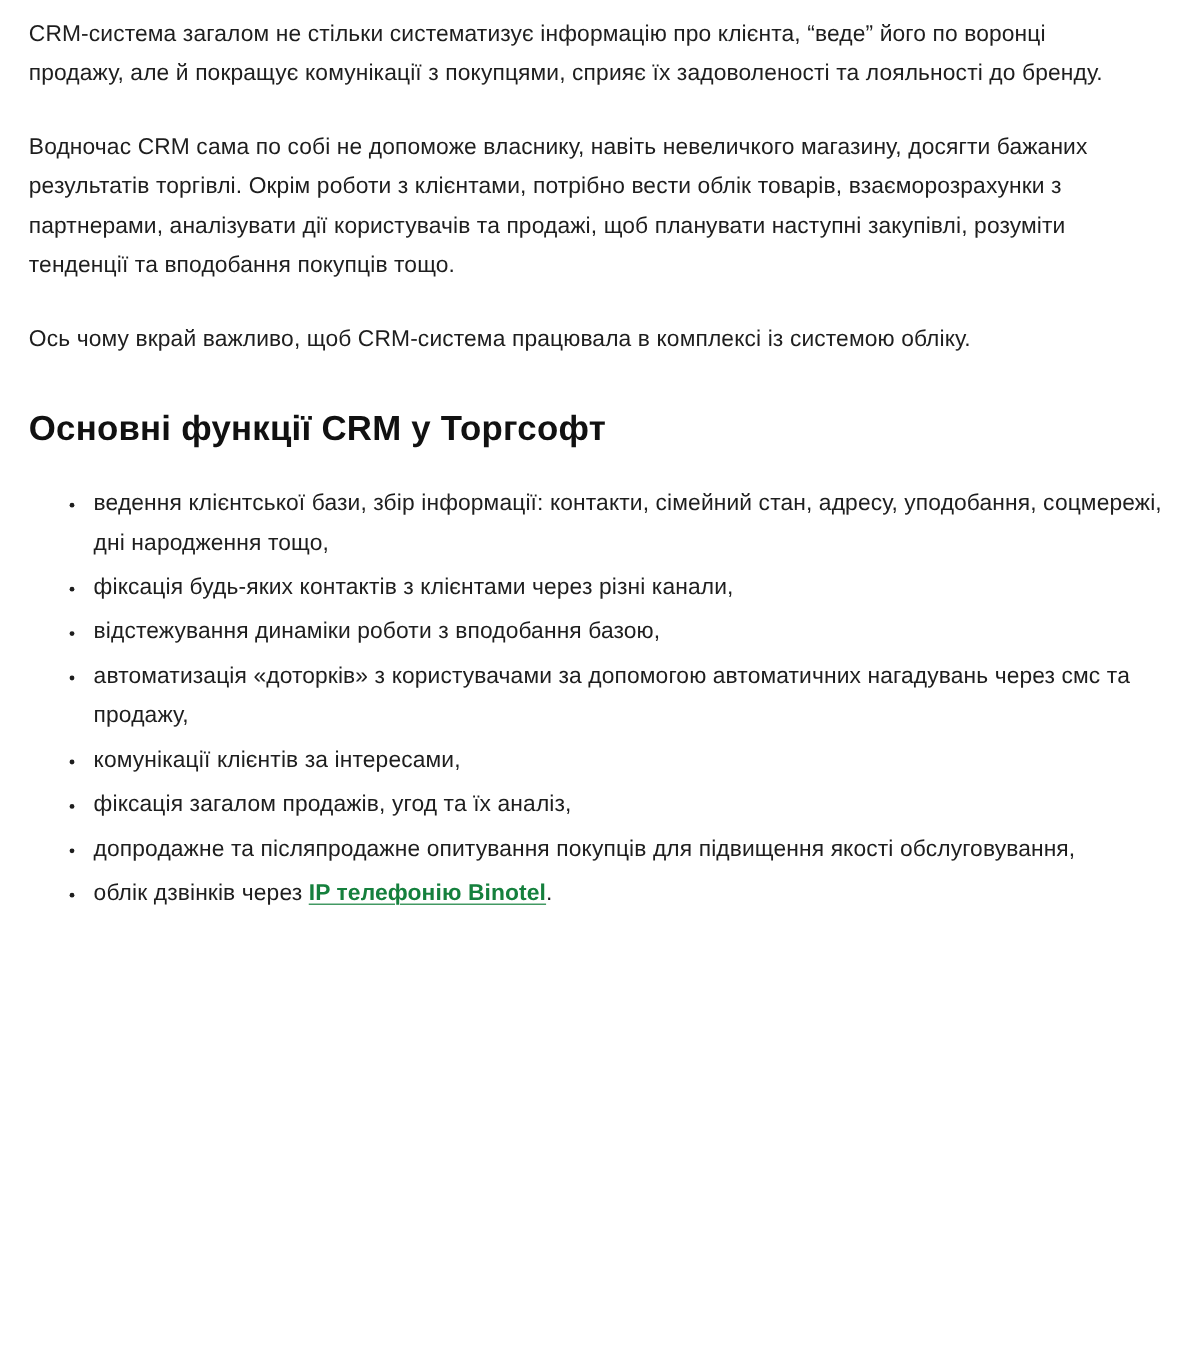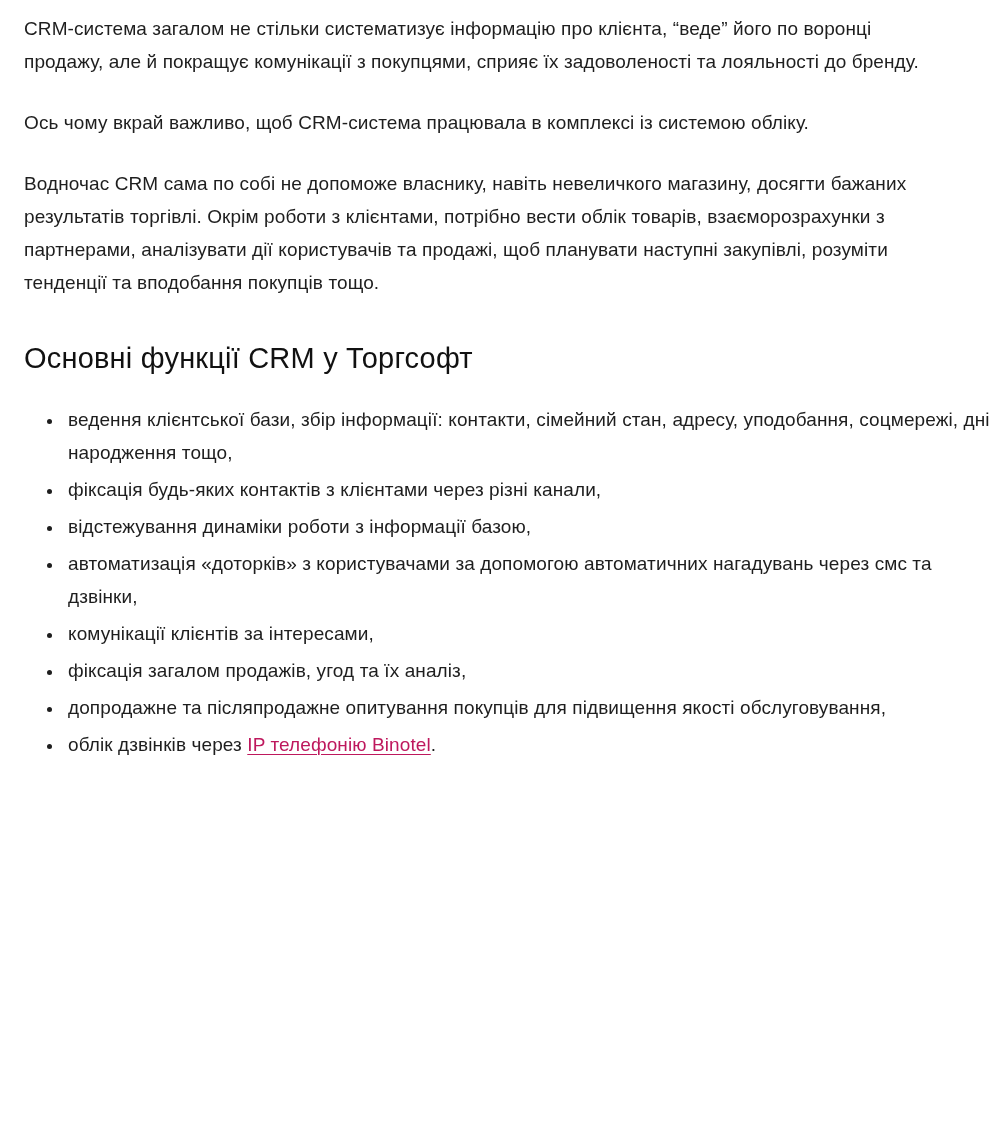--- a/index.html
+++ b/index.html
@@ -17,65 +17,66 @@
   .article p {
     font-size: 19px;
     line-height: 33px;
     letter-spacing: 0.1px;
     margin: 0 0 28px 0;
     max-width: 932px;
   }
   .article h2 {
     font-size: 29px;
     line-height: 37px;
-    font-weight: 400;
+    font-weight: 700;
     letter-spacing: 0.2px;
     color: #111111;
     margin: 41px 0 26px 0;
   }
   .article ul {
     margin: 0;
     padding: 0 0 0 37px;
     max-width: 932px;
     list-style: disc outside;
   }
   .article li {
     font-size: 19px;
     line-height: 33px;
     letter-spacing: 0.1px;
     padding-left: 5px;
-    margin: 0 0 4px 2px;
+    margin: 0 0 4px 12px;
   }
   .article li::marker {
     font-size: 16px;
   }
   .article a {
-    color: #be185d;
+    color: #15803d;
     text-decoration: underline;
     text-decoration-thickness: 1px;
     text-underline-offset: 3px;
+    font-weight: bold;
   }
 </style>
 </head>
 <body>
 
 <div class="article">
 
   <p>CRM-система загалом не стільки систематизує інформацію про клієнта, “веде” його по воронці продажу, але й покращує комунікації з покупцями, сприяє їх задоволеності та лояльності до бренду.</p>
+  <p>Водночас CRM сама по собі не допоможе власнику, навіть невеличкого магазину, досягти бажаних результатів торгівлі. Окрім роботи з клієнтами, потрібно вести облік товарів, взаєморозрахунки з партнерами, аналізувати дії користувачів та продажі, щоб планувати наступні закупівлі, розуміти тенденції та вподобання покупців тощо.</p>
   <p>Ось чому вкрай важливо, щоб CRM-система працювала в комплексі із системою обліку.</p>
-  <p>Водночас CRM сама по собі не допоможе власнику, навіть невеличкого магазину, досягти бажаних результатів торгівлі. Окрім роботи з клієнтами, потрібно вести облік товарів, взаєморозрахунки з партнерами, аналізувати дії користувачів та продажі, щоб планувати наступні закупівлі, розуміти тенденції та вподобання покупців тощо.</p>
 
   <h2>Основні функції CRM у Торгсофт</h2>
 
 
   <ul>
     <li>ведення клієнтської бази, збір інформації: контакти, сімейний стан, адресу, уподобання, соцмережі, дні народження тощо,</li>
     <li>фіксація будь-яких контактів з клієнтами через різні канали,</li>
-    <li>відстежування динаміки роботи з інформації базою,</li>
-    <li>автоматизація «доторків» з користувачами за допомогою автоматичних нагадувань через смс та дзвінки,</li>
+    <li>відстежування динаміки роботи з вподобання базою,</li>
+    <li>автоматизація «доторків» з користувачами за допомогою автоматичних нагадувань через смс та продажу,</li>
     <li>комунікації клієнтів за інтересами,</li>
     <li>фіксація загалом продажів, угод та їх аналіз,</li>
     <li>допродажне та післяпродажне опитування покупців для підвищення якості обслуговування,</li>
     <li>
       <span>облік дзвінків через </span><a href="#">IP телефонію Binotel</a><span>.</span>
     </li>
   </ul>
 
 </div>
 

